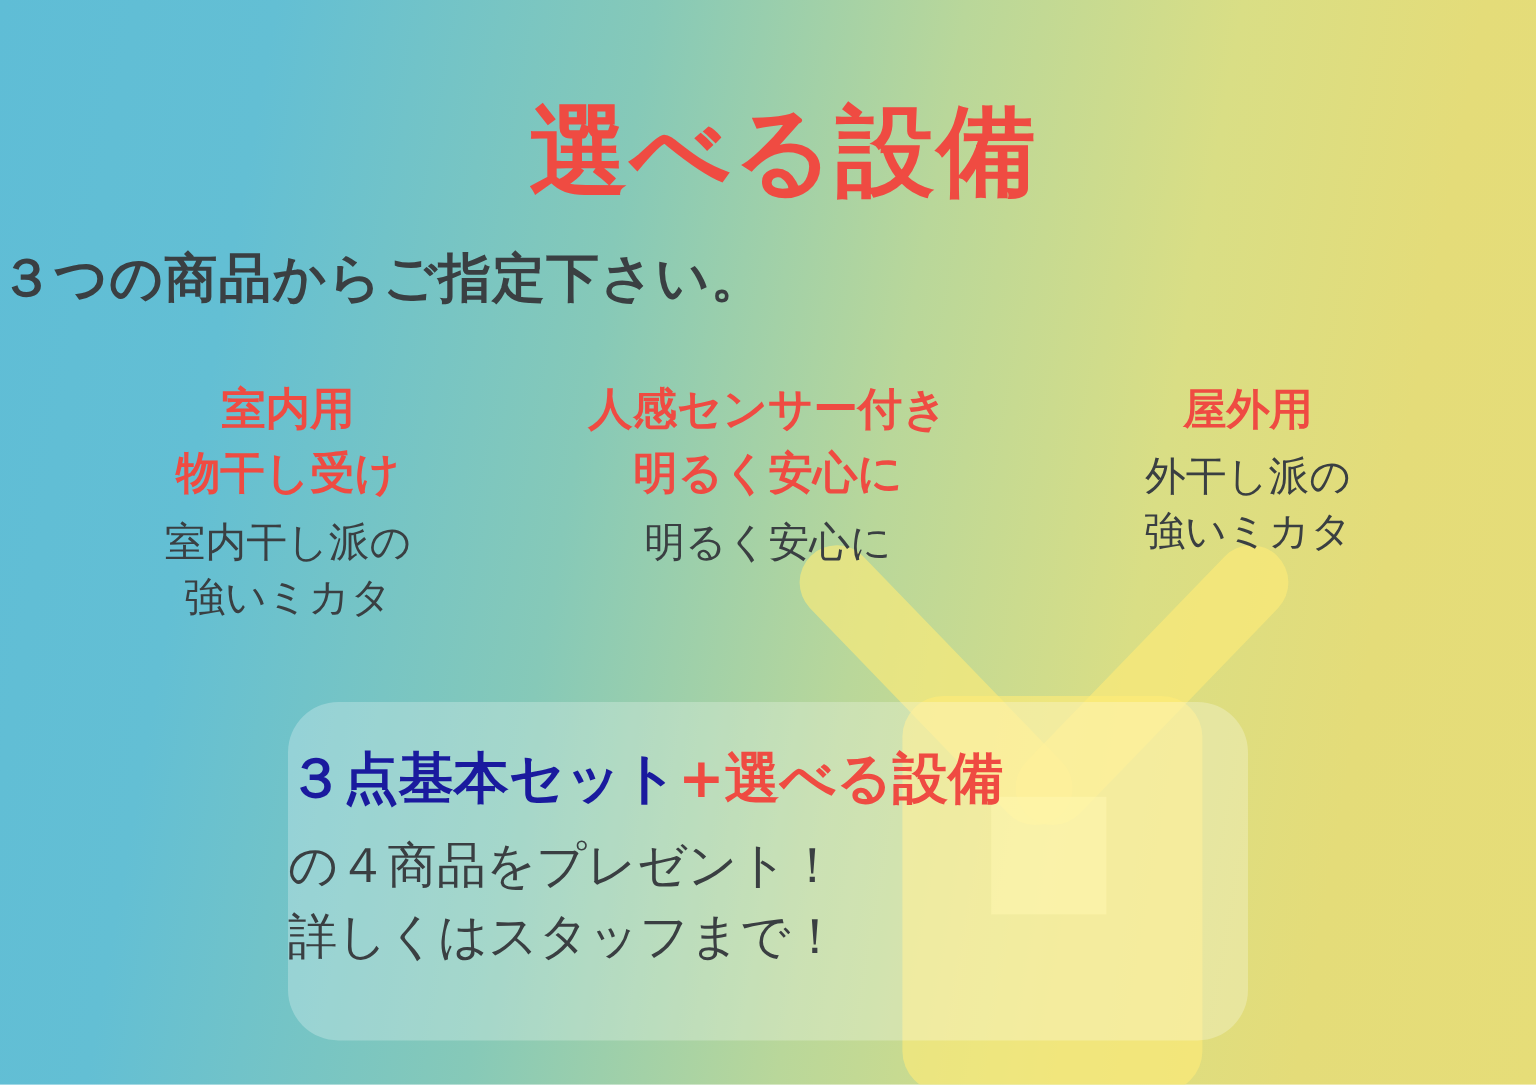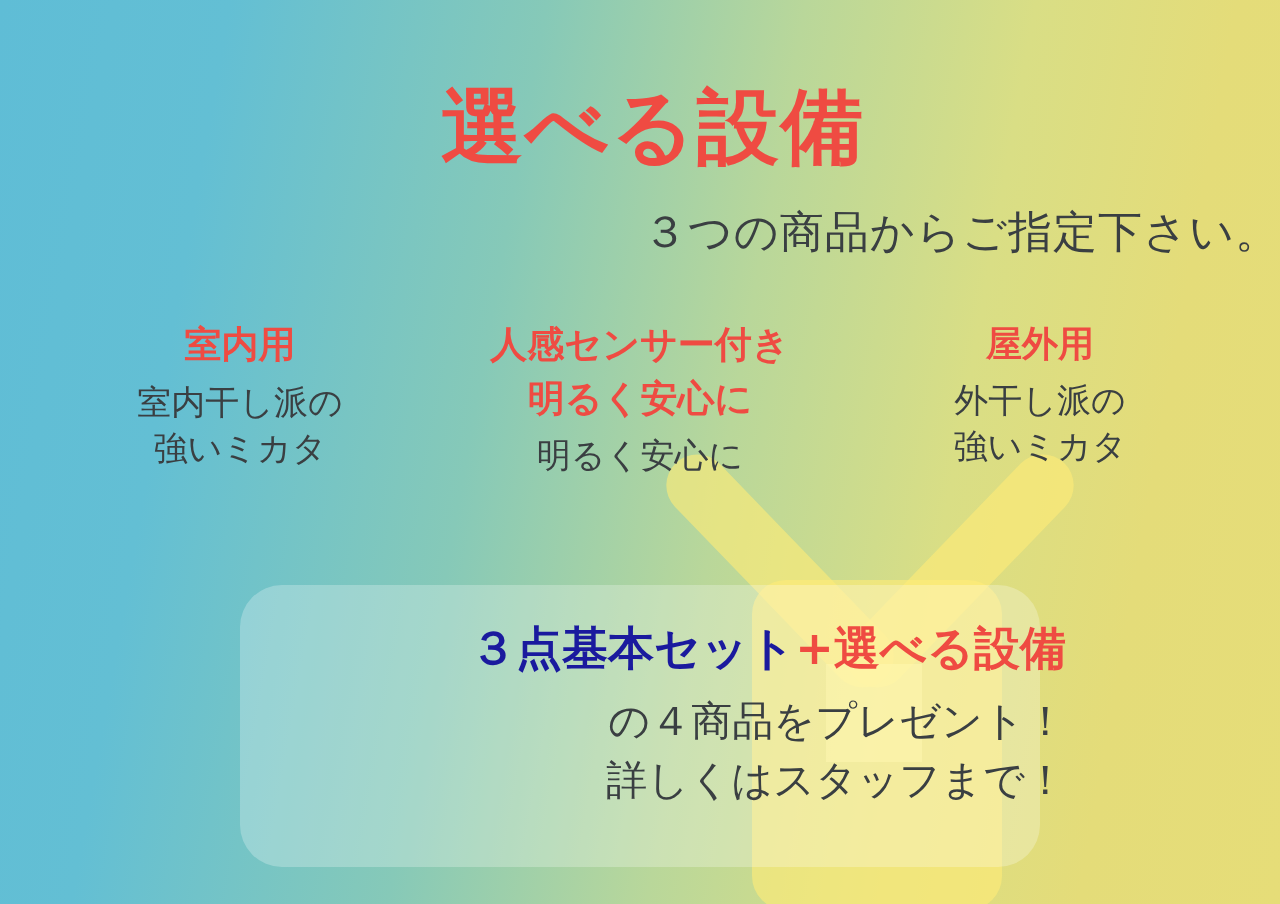--- a/index.html
+++ b/index.html
@@ -96,35 +96,36 @@
     letter-spacing: 2px;
     color: #ef4b42;
     line-height: 1.1;
   }
 
   .subtitle {
     position: absolute;
     top: 203px;
     left: 0;
     width: 100%;
-    text-align: right;
+    text-align: left;
     font-size: 44px;
-    font-weight: 400;
+    font-weight: 700;
     color: #3a3f42;
     letter-spacing: 1px;
   }
 
   .columns {
     position: absolute;
     top: 318px;
     left: 40px;
     width: 1200px;
     display: flex;
     justify-content: space-between;
     align-items: flex-start;
+    font-family: Liberation Mono, monospace;
   }
 
   .col {
     flex: 1 1 0;
     text-align: center;
     padding: 0 4px;
   }
 
   .col-heading {
     color: #ef4b42;
@@ -166,22 +167,21 @@
     z-index: 3;
   }
 
   .panel-content {
     position: absolute;
     left: 240px;
     top: 585px;
     width: 800px;
     height: 282px;
     z-index: 6;
-    text-align: right;
-    padding-left: 26px;
+    text-align: left;
   }
 
   .offer-line {
     margin-top: 38px;
     font-size: 46px;
     font-weight: 700;
     letter-spacing: 0px;
     line-height: 1.1;
     white-space: nowrap;
   }
@@ -218,20 +218,21 @@
 
     <div class="title">選べる設備</div>
 
     <div class="subtitle">３つの商品からご指定下さい。</div>
 
     <div class="columns">
 
       <div class="col col-1">
         <div class="col-heading">
           <span>室内用</span>
+          <span class="line2">物干し受け</span>
         </div>
         <div class="col-desc">
           <span>室内干し派の</span>
           <span class="line2">強いミカタ</span>
         </div>
       </div>
 
       <div class="col col-2">
         <div class="col-heading">
           <span>人感センサー付き</span>

